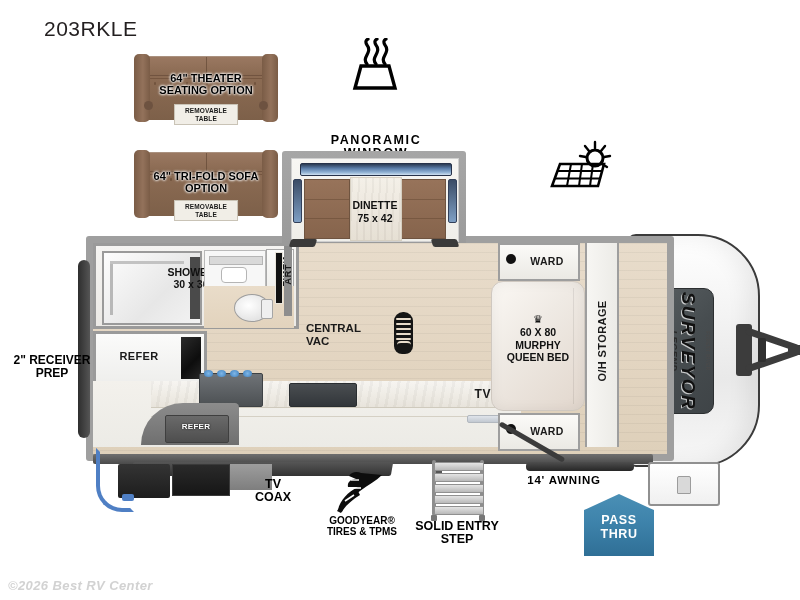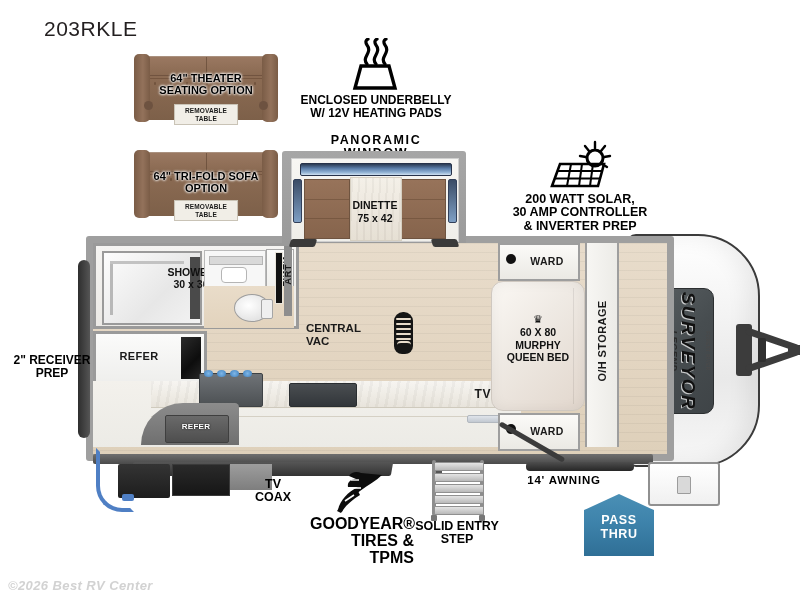--- a/index.html
+++ b/index.html
@@ -512,24 +512,20 @@
     </div>
   </div>
 
   <div class="abs" style="left:345px;top:38px;width:60px;height:52px;">
     <svg width="60" height="52" viewBox="0 0 60 52" aria-hidden="true">
       <path d="M10 50 L16 28 L44 28 L50 50 Z" fill="none" stroke="#000" stroke-width="3.4" stroke-linejoin="miter"></path>
       <path d="M22 26 C16 19, 28 15, 22 7 C20 4, 21 2, 23 1" fill="none" stroke="#000" stroke-width="3.2" stroke-linecap="round"></path>
       <path d="M31 26 C25 19, 37 15, 31 7 C29 4, 30 2, 32 1" fill="none" stroke="#000" stroke-width="3.2" stroke-linecap="round"></path>
       <path d="M40 26 C34 19, 46 15, 40 7 C38 4, 39 2, 41 1" fill="none" stroke="#000" stroke-width="3.2" stroke-linecap="round"></path>
     </svg>
-  </div>
-  <div class="abs callout" style="left:288px;top:94px;width:176px;font-size:12px;">
-    <div>ENCLOSED UNDERBELLY</div>
-    <div>W/ 12V HEATING PADS</div>
   </div>
 
   <div class="abs callout" style="left:300px;top:134px;width:152px;font-size:12.5px;letter-spacing:1.6px;">PANORAMIC WINDOW</div>
 
   <div class="abs" style="left:548px;top:140px;width:66px;height:48px;">
     <svg width="66" height="48" viewBox="0 0 66 48" aria-hidden="true">
       <g stroke="#000" stroke-width="2.4" stroke-linecap="round">
         <line x1="47" y1="2" x2="47" y2="8"></line>
         <line x1="57" y1="6" x2="53" y2="11"></line>
         <line x1="62" y1="16" x2="56" y2="17"></line>
@@ -541,25 +537,20 @@
       <path d="M4 46 L12 24 L56 24 L50 46 Z" fill="none" stroke="#000" stroke-width="2.6" stroke-linejoin="miter"></path>
       <g stroke="#000" stroke-width="2">
         <line x1="9.5" y1="31" x2="54" y2="31"></line>
         <line x1="7" y1="38.5" x2="52" y2="38.5"></line>
         <line x1="23" y1="24" x2="19" y2="46"></line>
         <line x1="34" y1="24" x2="31" y2="46"></line>
         <line x1="45" y1="24" x2="42" y2="46"></line>
       </g>
     </svg>
   </div>
-  <div class="abs callout" style="left:490px;top:193px;width:180px;font-size:12.5px;">
-    <div>200 WATT SOLAR,</div>
-    <div>30 AMP CONTROLLER</div>
-    <div>&amp; INVERTER PREP</div>
-  </div>
 
   <div class="abs" id="trailer">
 
     <div id="nose">
       <div class="window"></div>
       <div class="marker t"></div>
       <div class="marker b"></div>
       <div class="brandmark">
         <div class="tiny">FOREST RIVER</div>
         <div class="big">SURVEYOR</div>
@@ -739,21 +730,21 @@
 
   <div class="abs" style="left:334px;top:470px;width:52px;height:44px;">
     <svg width="52" height="44" viewBox="0 0 52 44" aria-hidden="true">
       <path d="M4 40 C6 30, 14 22, 24 17 L14 17 C13 12, 17 9, 22 9 L15 6 C17 2, 23 1, 27 3 L48 5 C42 11, 34 15, 26 21 C18 27, 11 34, 8 42 Z" fill="#0d0d0d"></path>
       <path d="M3 41 C8 33, 16 26, 24 21 L26 25 C18 30, 11 36, 7 43 Z" fill="#0d0d0d"></path>
       <path d="M16 18 L27 18" stroke="#fff" stroke-width="1.6"></path>
       <path d="M17 10 L25 10" stroke="#fff" stroke-width="1.4"></path>
       <path d="M11 31 L20 25" stroke="#fff" stroke-width="1.6"></path>
     </svg>
   </div>
-  <div class="abs callout" style="left:310px;top:516px;width:104px;font-size:16px;text-align:right;">
+  <div class="abs callout" style="left:310px;top:516px;width:104px;font-size:10px;">
     <div>GOODYEAR®</div>
     <div>TIRES &amp; TPMS</div>
   </div>
 
   <div class="abs callout" style="left:402px;top:520px;width:110px;font-size:12.5px;">
     <div>SOLID ENTRY</div>
     <div>STEP</div>
   </div>
 
   <div class="abs callout" style="left:524px;top:474px;width:80px;font-size:11.5px;letter-spacing:.8px;">14' AWNING</div>

